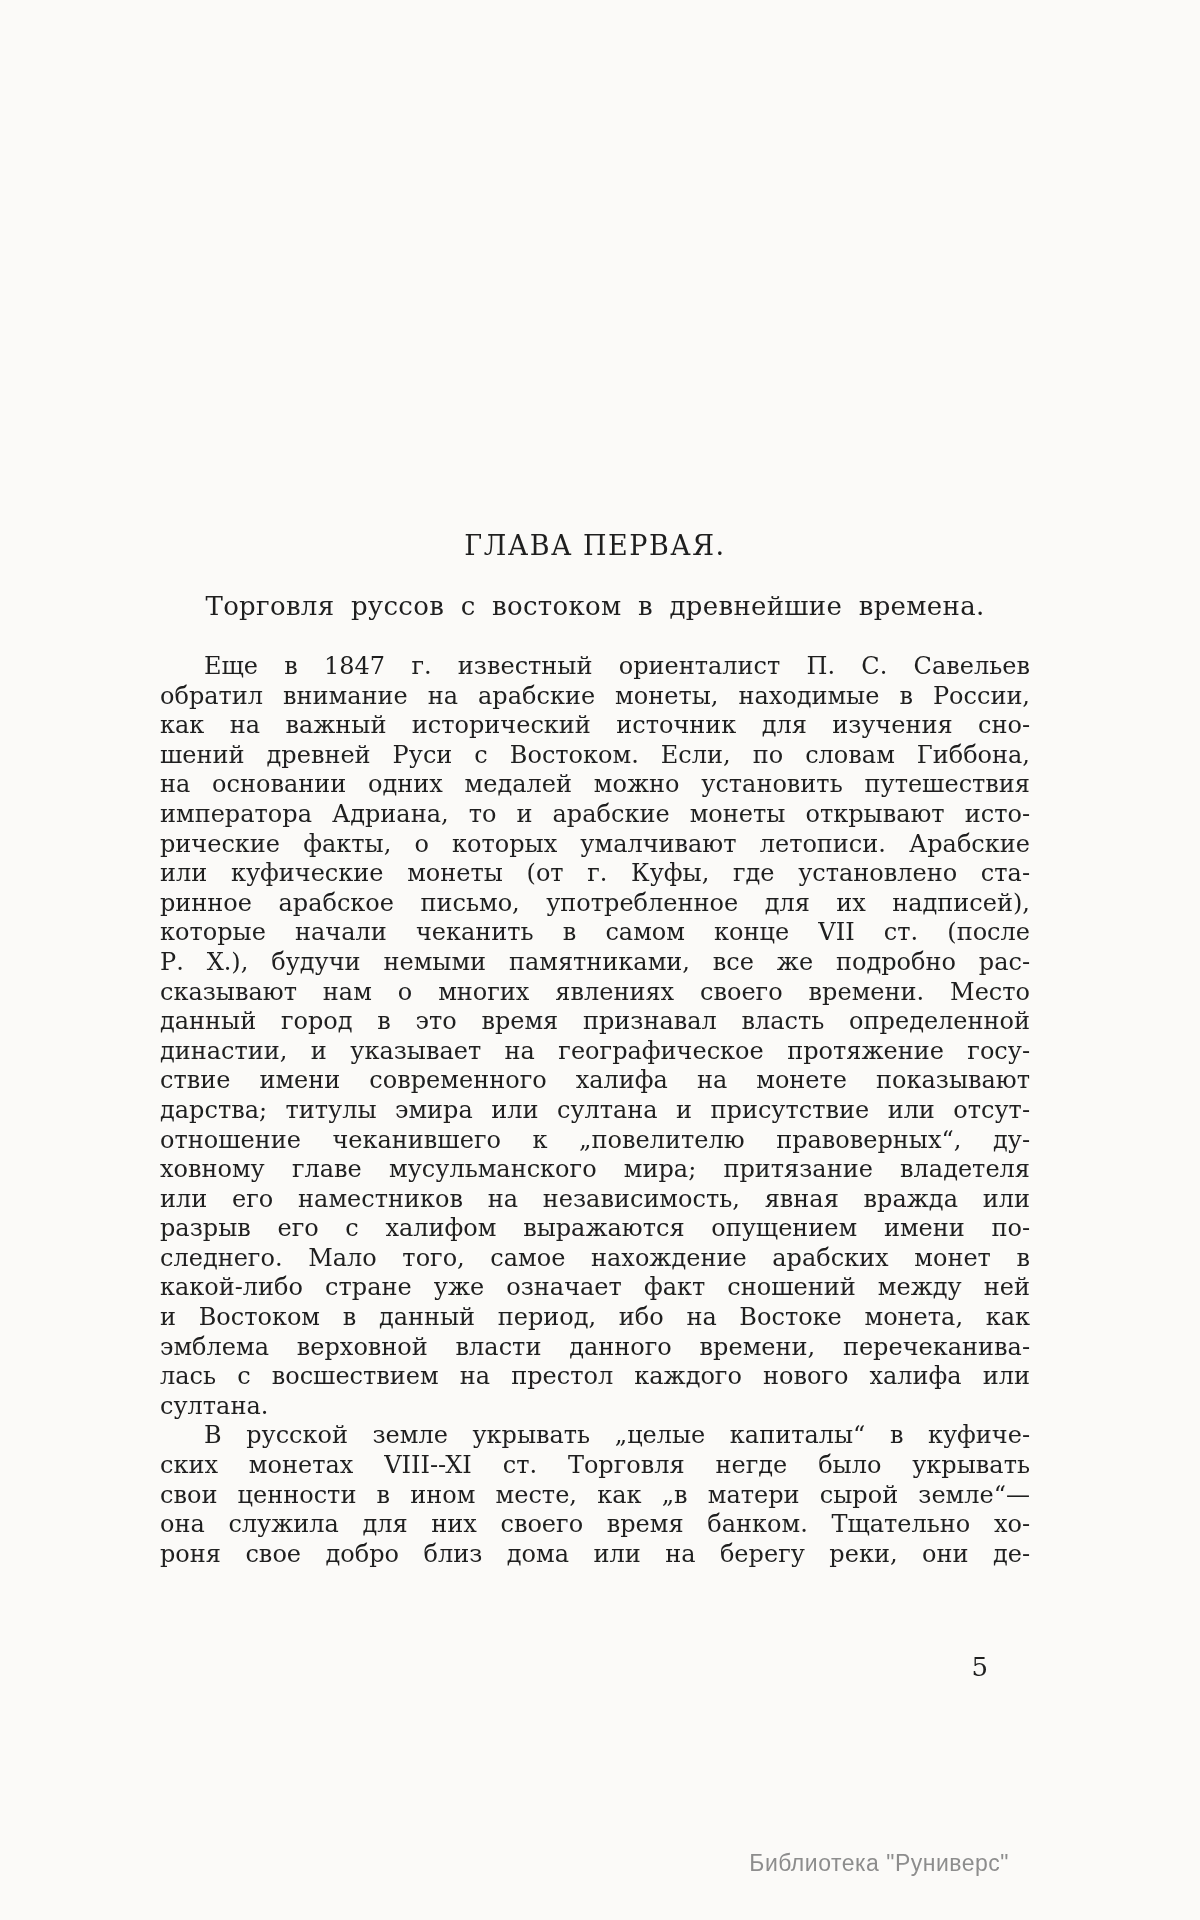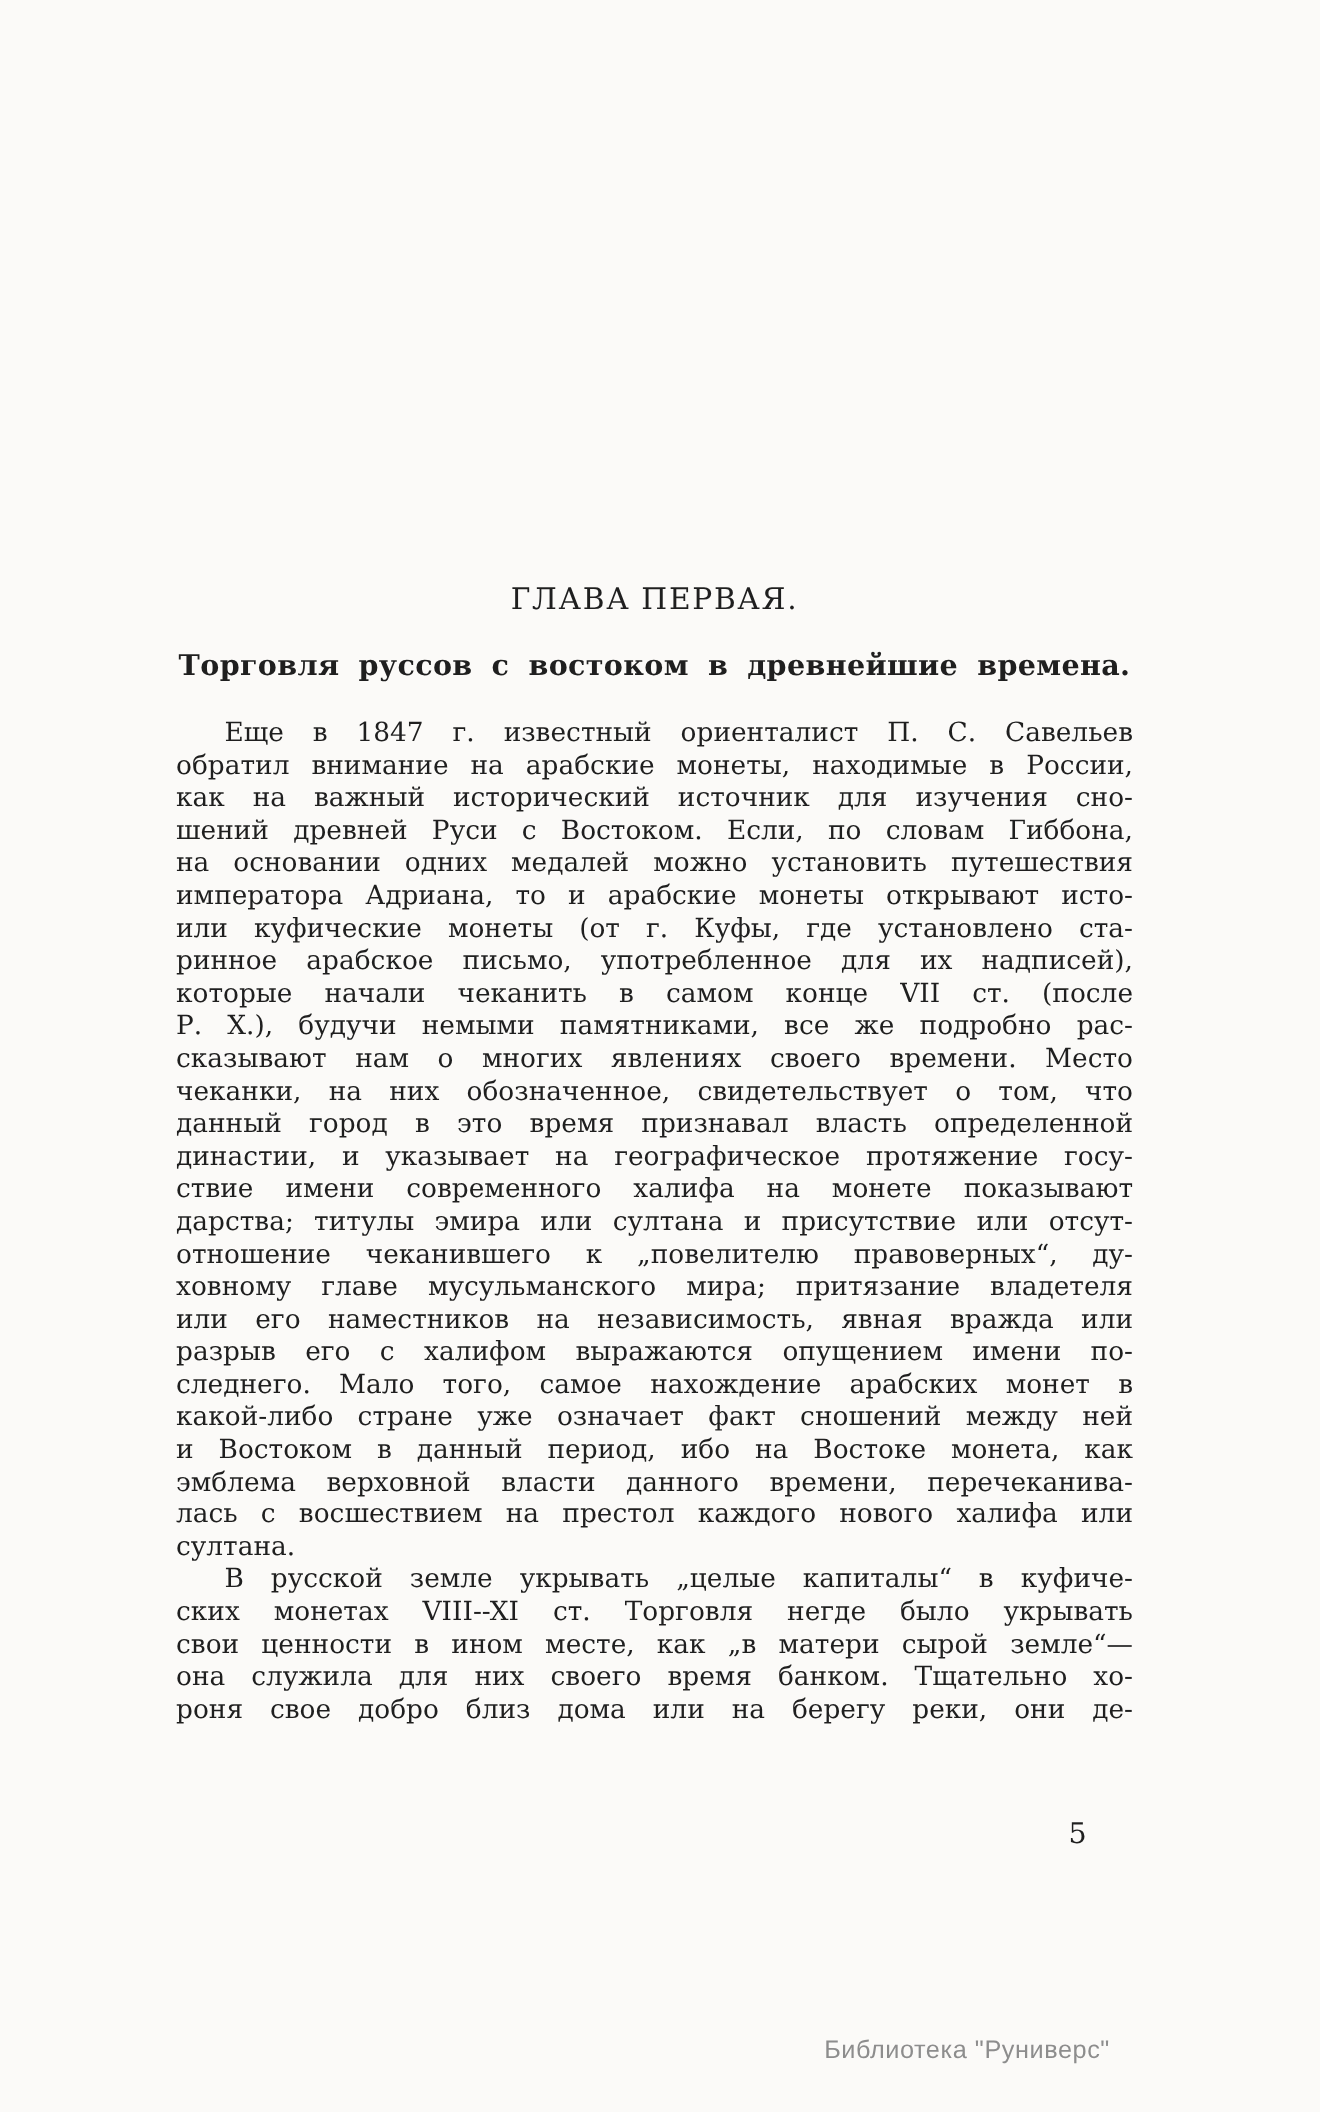--- a/index.html
+++ b/index.html
@@ -25,21 +25,21 @@
   .chapter-heading {
     margin-top: 530px;
     text-align: center;
     font-size: 27px;
     letter-spacing: 1.5px;
     line-height: 32px;
   }
   .section-title {
     margin-top: 28px;
     text-align: center;
-    font-weight: bold;
+    font-weight: normal;
     font-size: 26px;
     word-spacing: 8px;
     letter-spacing: 0.3px;
     line-height: 32px;
   }
   .body-text {
     margin-top: 30px;
   }
   .paragraph {
     margin: 0;
@@ -87,26 +87,26 @@
     <div class="chapter-heading">ГЛАВА ПЕРВАЯ.</div>
     <div class="section-title">Торговля руссов с востоком в древнейшие времена.</div>
     <div class="body-text">
         <div class="paragraph">
           <div class="line indent">Еще в 1847 г. известный ориенталист П. С. Савельев</div>
           <div class="line">обратил внимание на арабские монеты, находимые в России,</div>
           <div class="line">как на важный исторический источник для изучения сно-</div>
           <div class="line">шений древней Руси с Востоком. Если, по словам Гиббона,</div>
           <div class="line">на основании одних медалей можно установить путешествия</div>
           <div class="line">императора Адриана, то и арабские монеты открывают исто-</div>
+          <div class="line">рические факты, о которых умалчивают летописи. Арабские</div>
           <div class="line">или куфические монеты (от г. Куфы, где установлено ста-</div>
           <div class="line">ринное арабское письмо, употребленное для их надписей),</div>
           <div class="line">которые начали чеканить в самом конце VII ст. (после</div>
           <div class="line">Р. Х.), будучи немыми памятниками, все же подробно рас-</div>
           <div class="line">сказывают нам о многих явлениях своего времени. Место</div>
-          <div class="line">чеканки, на них обозначенное, свидетельствует о том, что</div>
           <div class="line">данный город в это время признавал власть определенной</div>
           <div class="line">династии, и указывает на географическое протяжение госу-</div>
           <div class="line">ствие имени современного халифа на монете показывают</div>
           <div class="line">дарства; титулы эмира или султана и присутствие или отсут-</div>
           <div class="line">отношение чеканившего к „повелителю правоверных“, ду-</div>
           <div class="line">ховному главе мусульманского мира; притязание владетеля</div>
           <div class="line">или его наместников на независимость, явная вражда или</div>
           <div class="line">разрыв его с халифом выражаются опущением имени по-</div>
           <div class="line">следнего. Мало того, самое нахождение арабских монет в</div>
           <div class="line">какой-либо стране уже означает факт сношений между ней</div>

